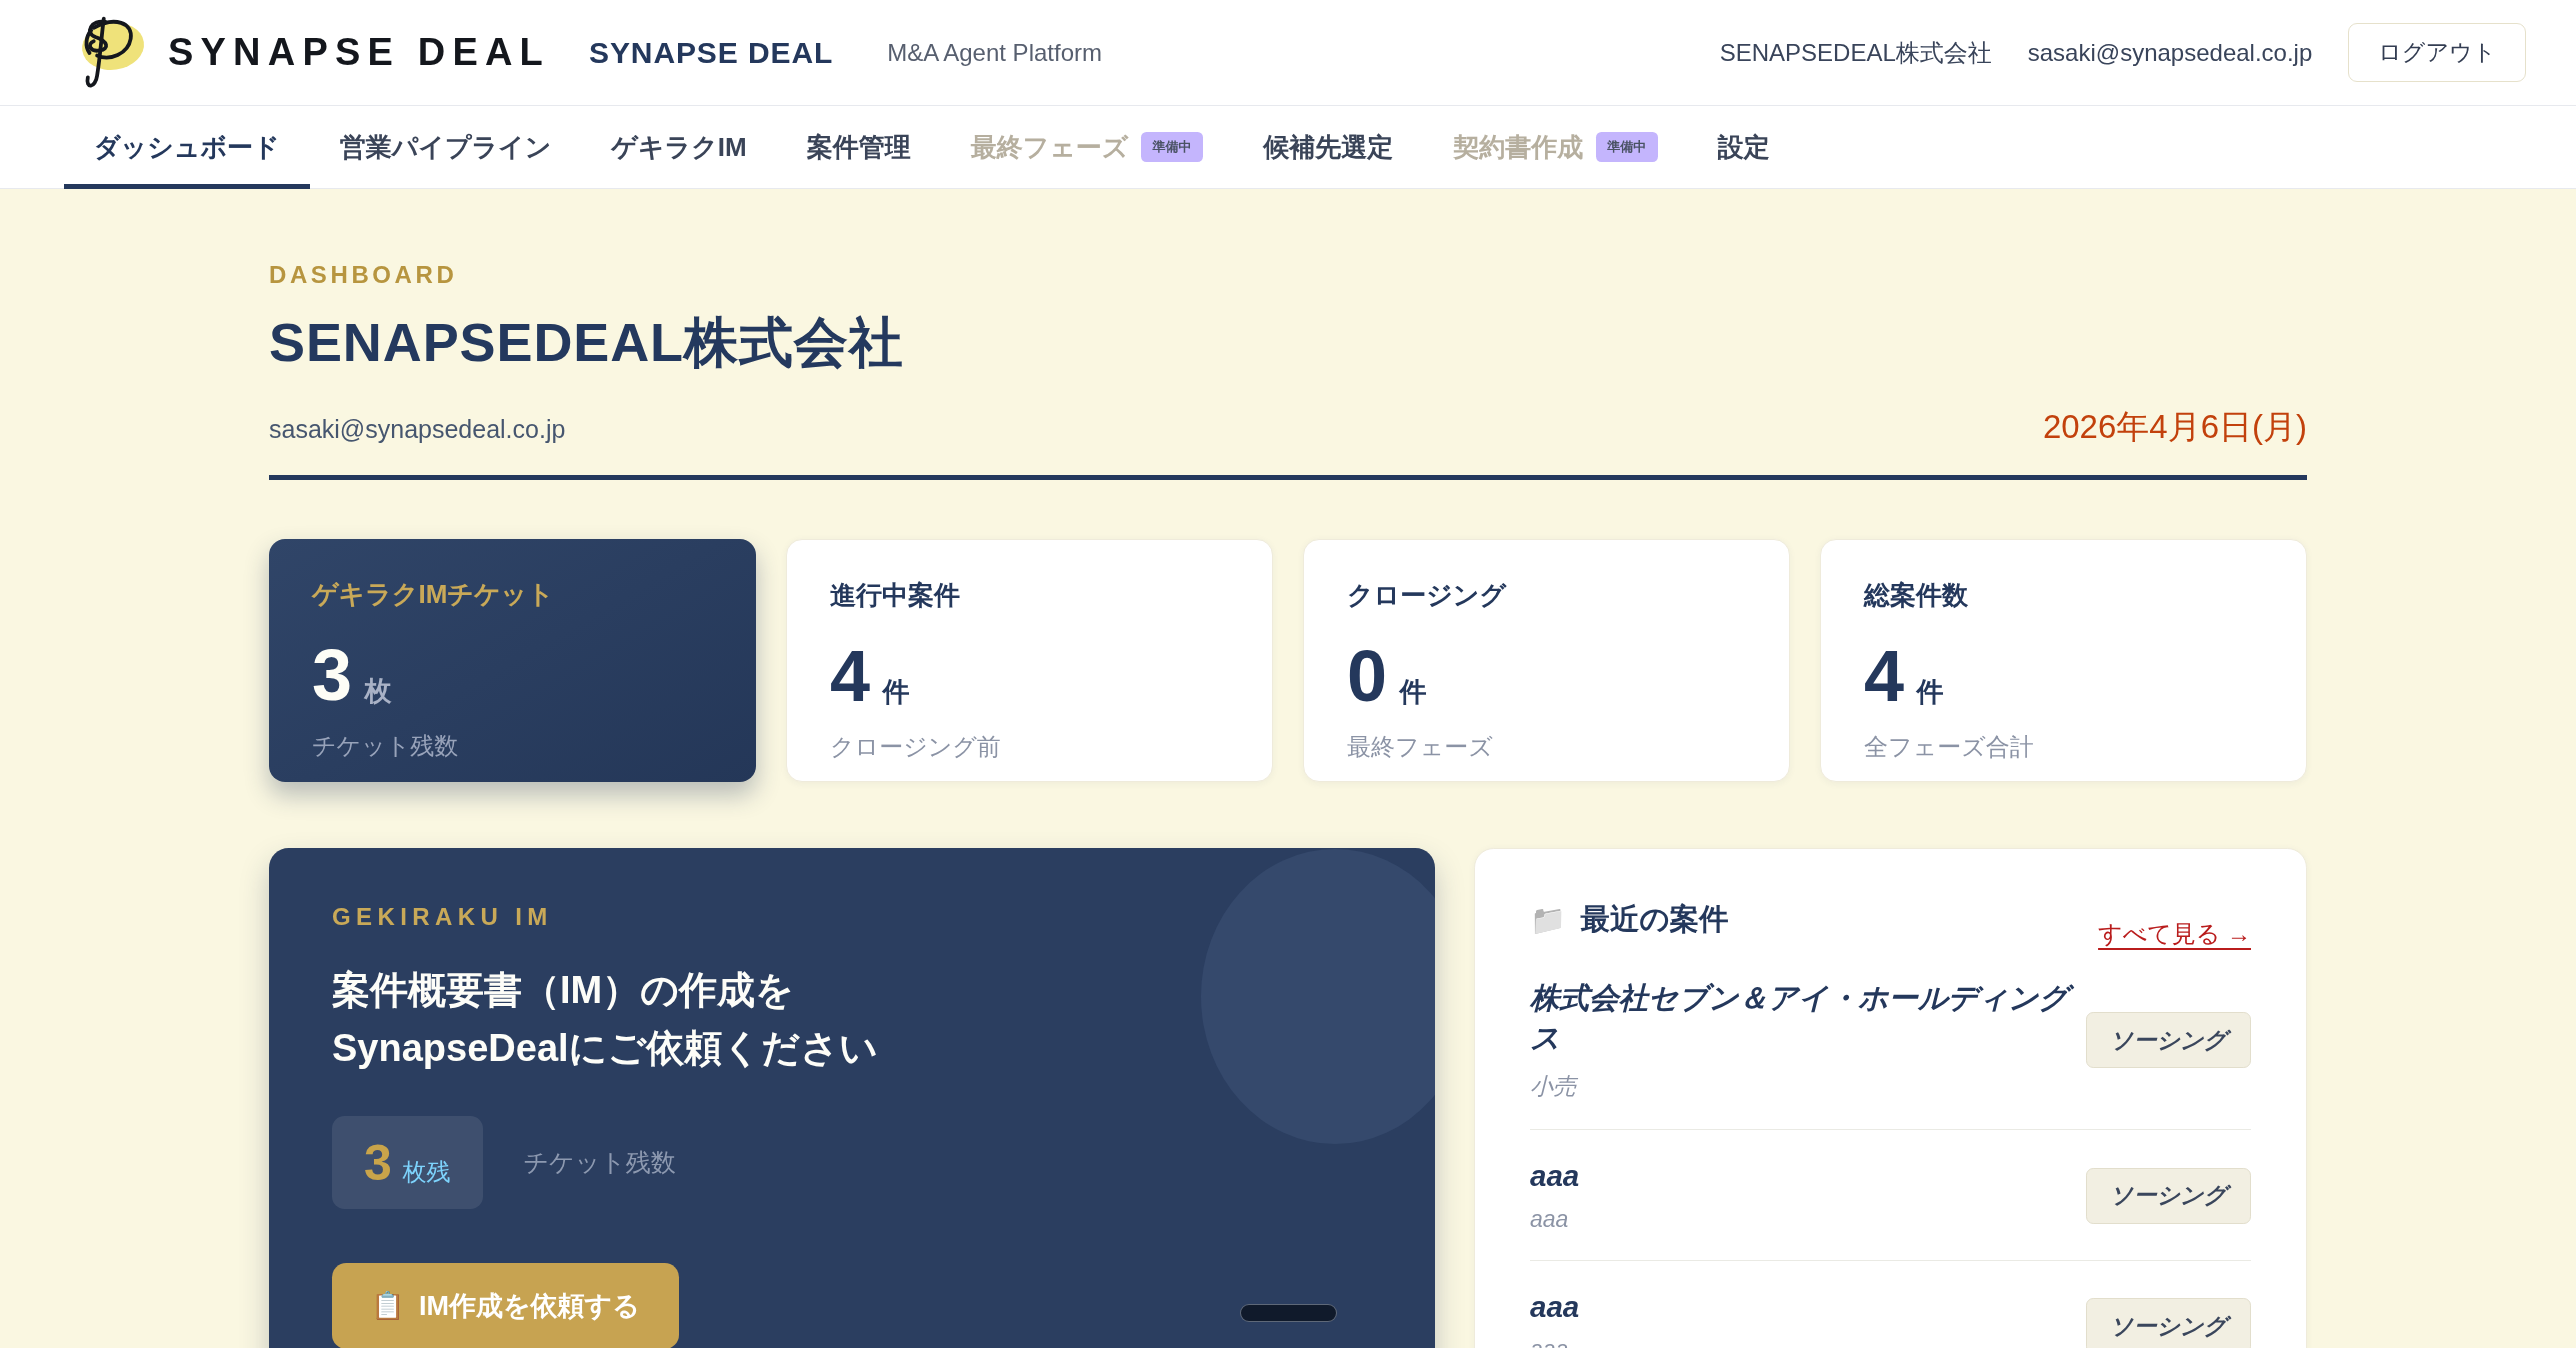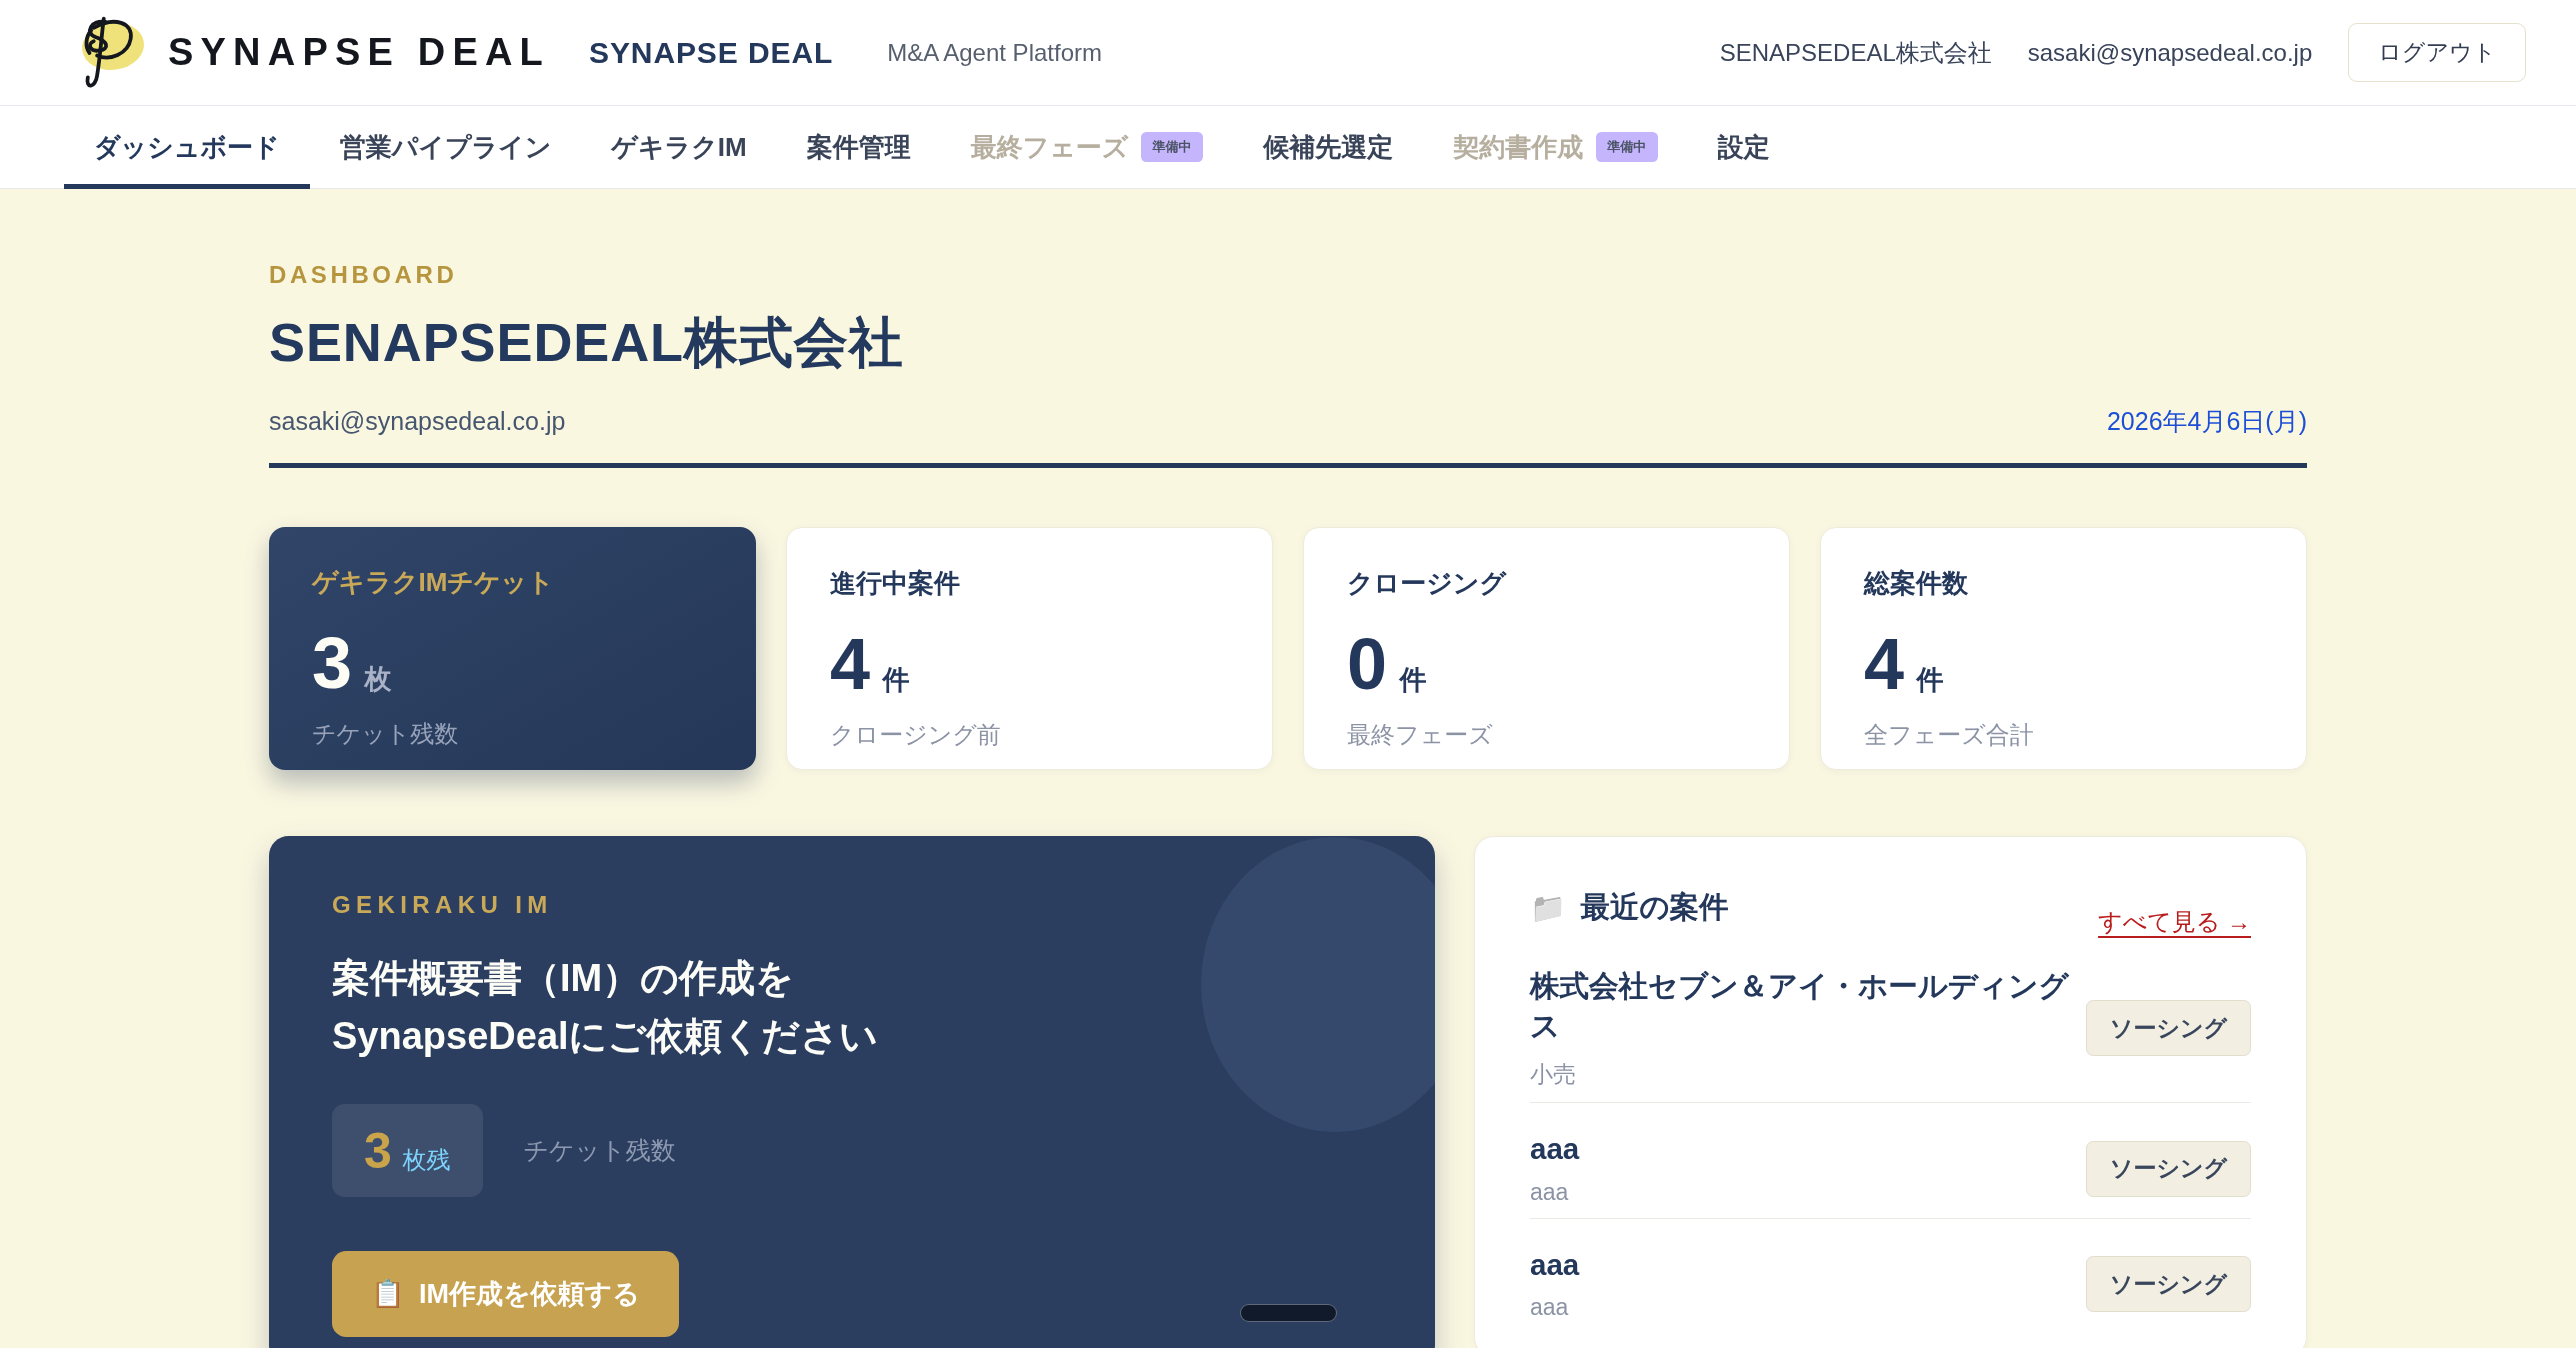--- a/index.html
+++ b/index.html
@@ -53,21 +53,21 @@
   }
 
   
   .main { padding-top:72px; }
   .container { width:2038px; margin:0 auto; }
 
   .eyebrow { font-size:24px; font-weight:700; letter-spacing:3.6px; color:#B7953F; }
   .page-title { font-size:54px; font-weight:800; color:#24395E; margin-top:18px; letter-spacing:0.9px; }
   .meta-row { display:flex; justify-content:space-between; align-items:baseline; margin-top:25px; }
   .meta-email { font-size:25px; color:#46566F; }
-  .meta-date { font-size:25px; color:#1d4ed8; }
+  .meta-date { font-size:33px; color:#c2410c; }
   .title-rule { height:4.5px; background:#24385C; margin-top:25px; }
 
   
   .stats { display:grid; grid-template-columns:repeat(4,1fr); gap:30px; margin-top:59px; }
   .stat-card {
     background:#FFFFFF; border:1.8px solid #EFEBDB; border-radius:16px;
     height:243px; padding:38px 43px; box-shadow:0 1.8px 7.2px rgba(40,55,90,0.05);
   }
   .stat-label { font-size:26px; font-weight:700; color:#24385C; }
   .stat-value-row { display:flex; align-items:baseline; gap:12.5px; margin-top:27px; }
@@ -117,21 +117,21 @@
     height:521px; padding:41px 55px 18px; box-shadow:0 1.8px 7.2px rgba(40,55,90,0.05);
   }
   .recent-header { display:flex; justify-content:space-between; align-items:center; }
   .recent-title { font-size:29.5px; font-weight:700; color:#24385C; display:flex; align-items:center; gap:14.3px; }
   .recent-title .folder { font-size:29px; filter:grayscale(1); }
   .see-all {
     font-size:24px; color:#b91c1c; text-decoration:underline; text-underline-offset:6.3px; cursor:pointer;margin-top:28px;
   }
   .deal-row {
     display:flex; justify-content:space-between; align-items:center;
-    padding:29px 0 12px; border-bottom:1.8px solid #EAEAE4; cursor:pointer;
+    padding:29px 0 27px; border-bottom:1.8px solid #EAEAE4; cursor:pointer;font-style:italic;
   }
   .deal-row:last-child { border-bottom:none; }
   .deal-name { font-size:29.5px; font-weight:700; color:#24385C; }
   .deal-industry { font-size:23px; color:#8B93A5; margin-top:12.5px; }
   .deal-status {
     background:#F2EFE2; border:1.8px solid #E2DECC; color:#3A465C;
     font-size:23px; font-weight:600; padding:11.6px 23px; border-radius:7.2px; white-space:nowrap;
   }
 
   .home-pill {

